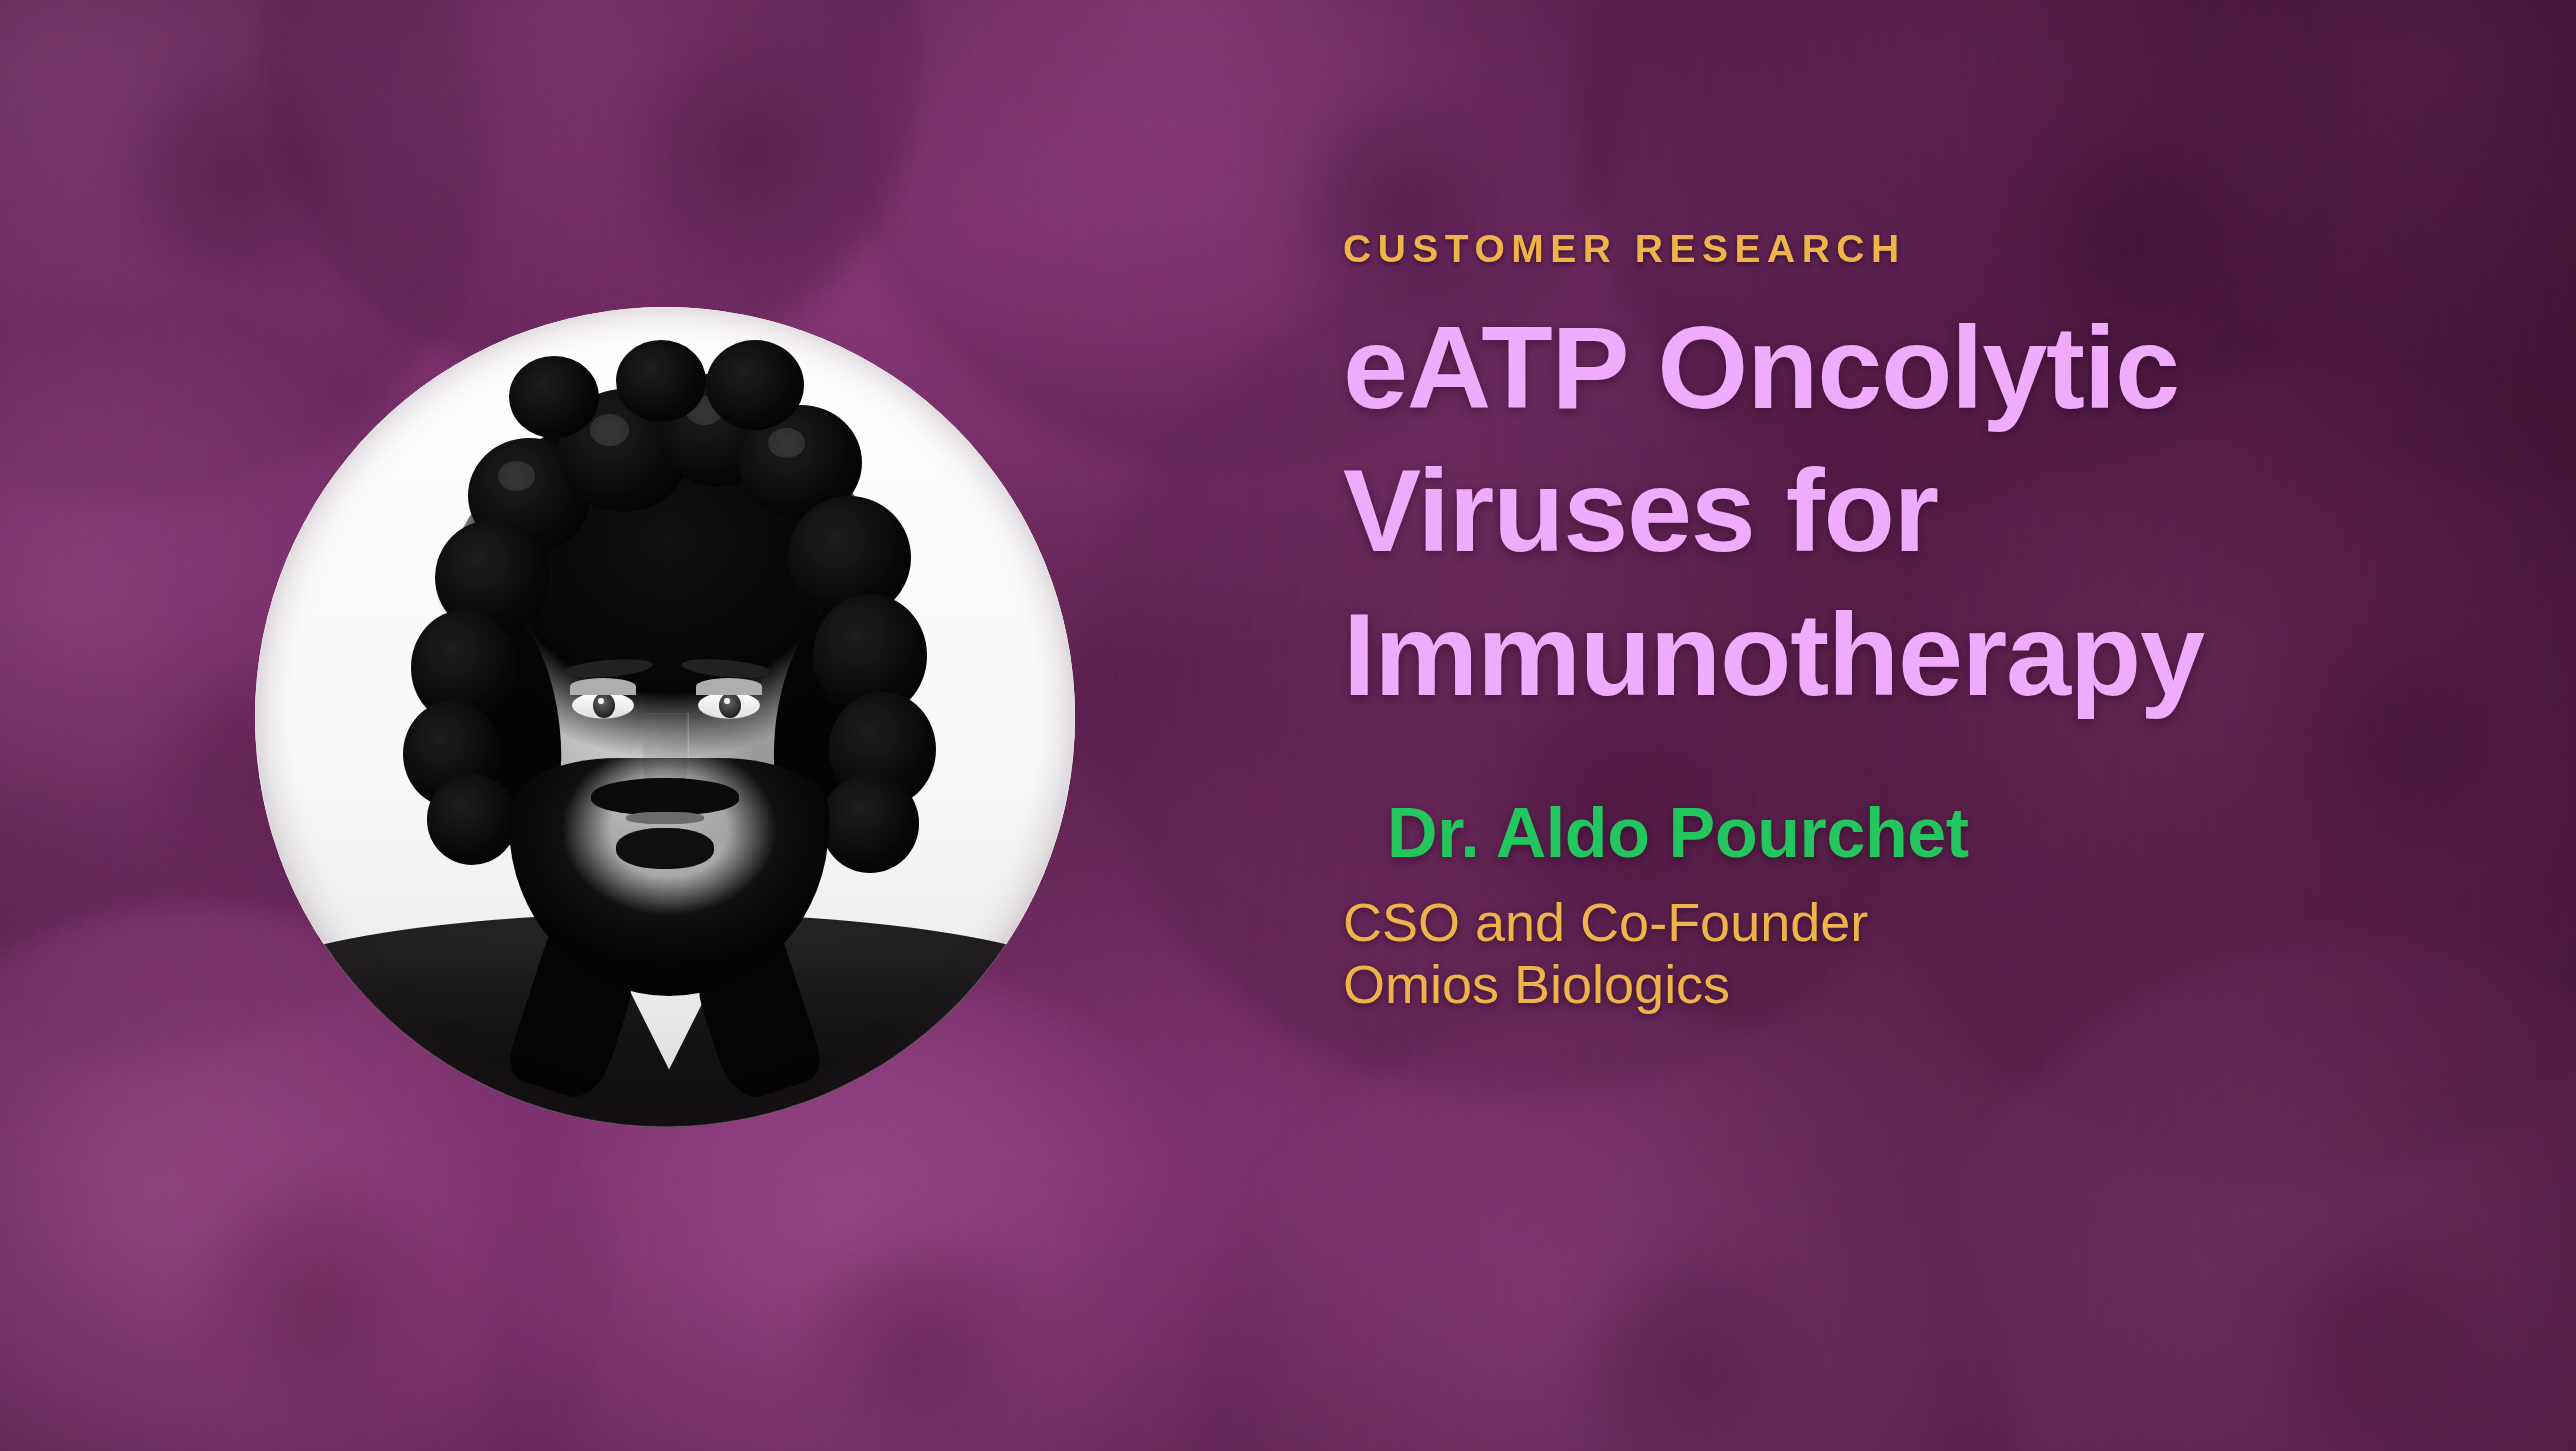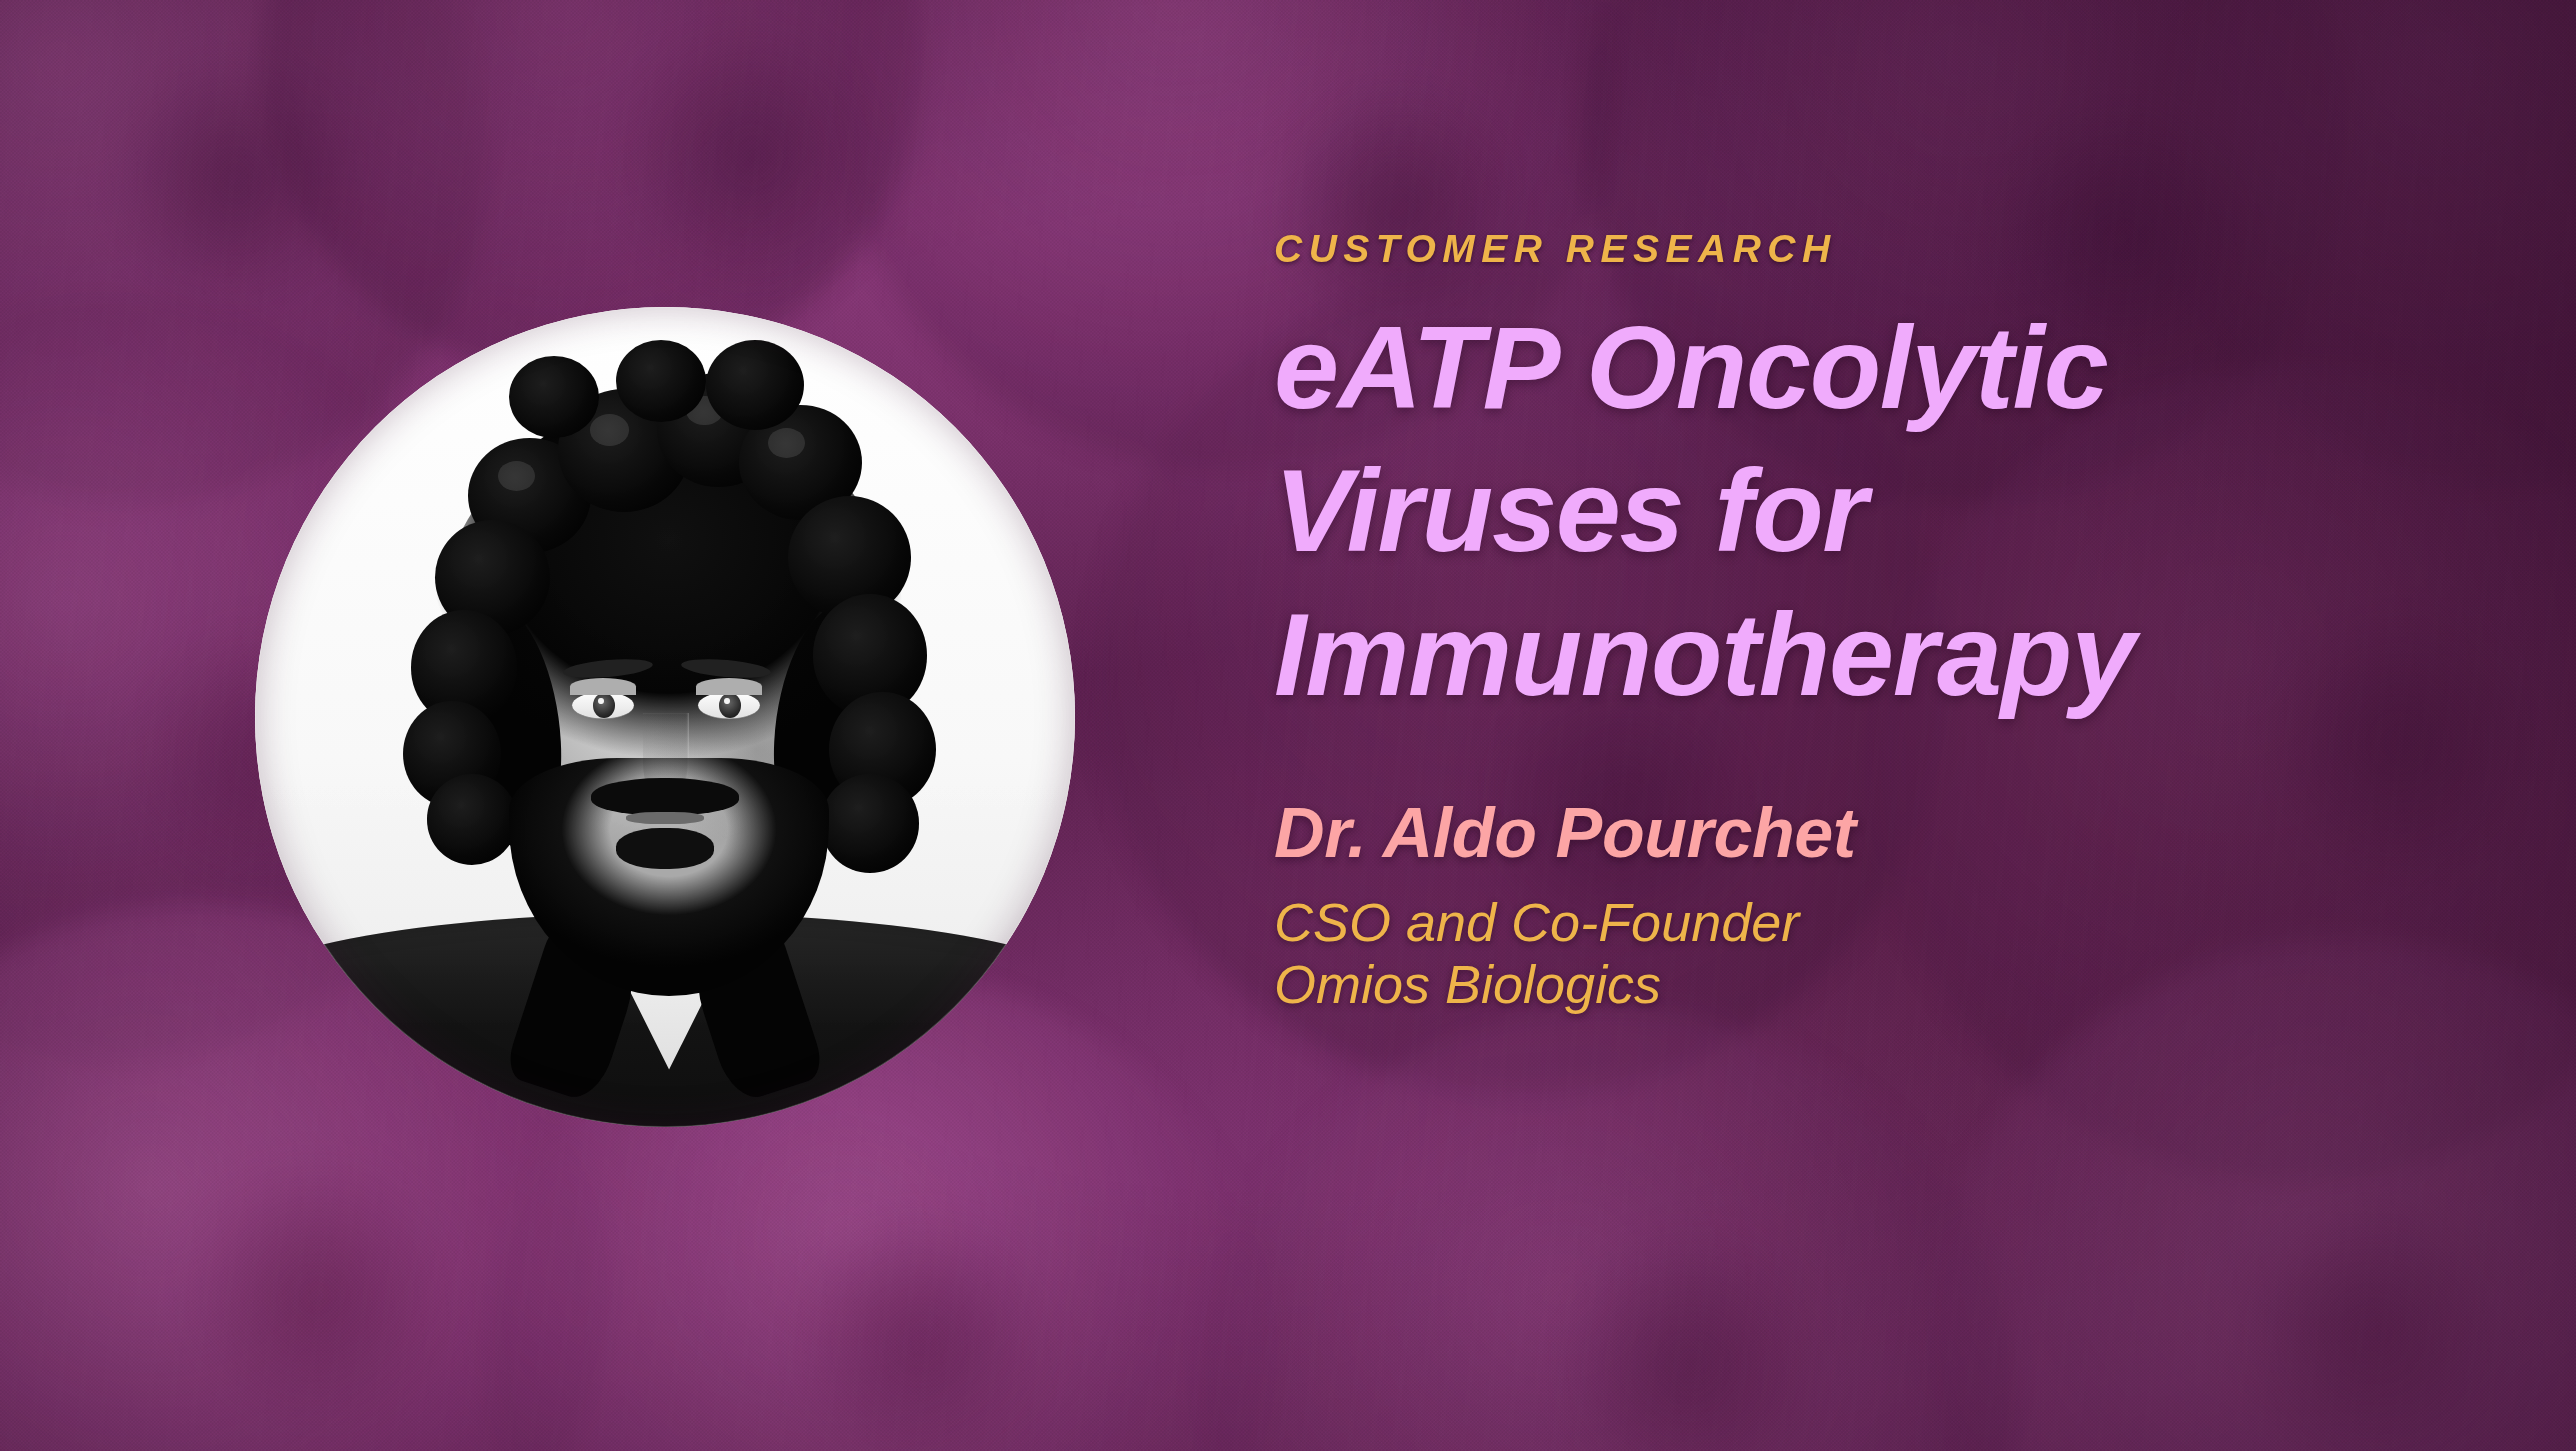--- a/index.html
+++ b/index.html
@@ -176,44 +176,45 @@
   
   #portrait-photo{filter:grayscale(1) contrast(1.08) brightness(1.02) blur(0.6px);}
 
   #portrait-soft{
     position:absolute;inset:0;border-radius:50%;pointer-events:none;
     box-shadow:0 0 0 0.9px rgba(255,255,255,.18) inset,
                0 0 38px rgba(60,18,52,.28) inset;
   }
 
   
-  #text-col{position:absolute;left:1274px;top:228px;width:1217px;font-style:italic;}
+  #text-col{position:absolute;left:1343px;top:228px;width:1217px;}
 
   #eyebrow{
     color:#eeb44a;font-size:39px;font-weight:700;
     letter-spacing:6.5px;line-height:1.1;
     text-shadow:0 1.7px 4.3px rgba(30,5,26,.55);
     white-space:nowrap;
   }
 
   #title{
     margin-top:37px;
     color:#f0abfc;font-size:117px;font-weight:700;
     line-height:1.02;letter-spacing:-1.3px;
     text-shadow:0 2.6px 10.4px rgba(30,5,26,.42);
   }
   #title .tline{display:block;white-space:nowrap;}
   #title .tline + .tline{margin-top:24px;}
 
   #speaker-name{
     margin-top:83px;
-    color:#fca5a5;font-size:70px;font-weight:700;
+    color:#22c55e;font-size:70px;font-weight:700;
     line-height:1.04;letter-spacing:-0.4px;
     text-shadow:0 2.6px 8.7px rgba(30,5,26,.45);
     white-space:nowrap;
+    margin-left:44px;
   }
 
   #speaker-meta{margin-top:22.6px;}
   #speaker-meta .mline{
     display:block;color:#eeb44a;font-size:54px;font-weight:400;
     line-height:1.14;letter-spacing:0px;
     text-shadow:0 1.7px 6px rgba(30,5,26,.5);
     white-space:nowrap;
   }
 </style>

